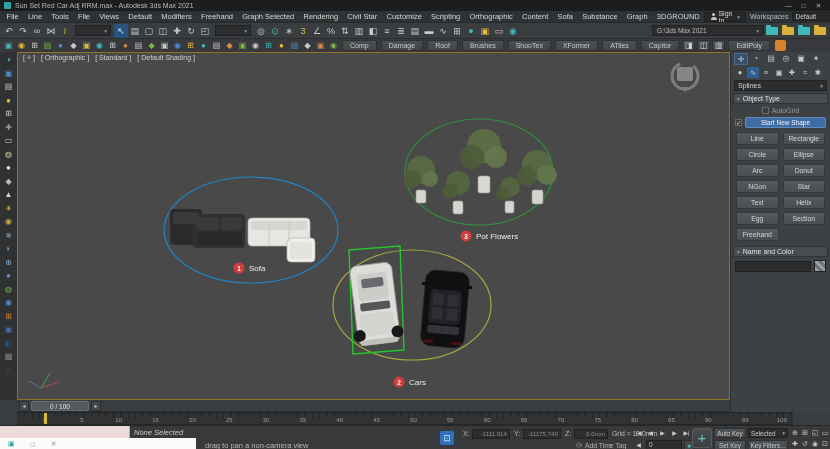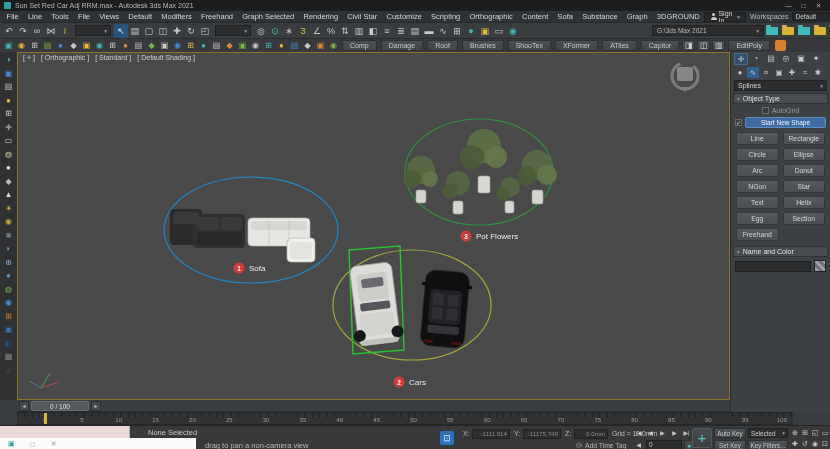--- a/index.html
+++ b/index.html
@@ -103,21 +103,21 @@
   .tick-label{position:absolute;top:4px;transform:translateX(-50%);font-size:6px;color:#9b9b9b;}
   .tb-marker{position:absolute;left:27px;top:0;width:3px;height:13px;background:#d9bb35;}
 
   
   .statusbar{position:absolute;left:0;top:425px;width:830px;height:24px;background:#37393b;
              border-top:1px solid #252729;font-size:7.5px;}
   .statusbar > *{position:absolute;}
   .listener-pink{left:0;top:0;width:130px;height:12px;background:#ecd9d9;border-right:1px solid #b9a8a8;}
   .listener-white{left:0;top:12px;width:196px;height:12px;background:#fbfbfb;display:flex;align-items:center;
                   gap:16px;padding:0 8px;font-size:7px;}
-  .sel-text{left:148px;top:2px;color:#c8c8c8;}
+  .sel-text{left:134px;top:2px;color:#c8c8c8;font-style:italic;}
   .prompt-text{left:205px;top:14.5px;color:#b9b9b9;}
   .iso-btn{left:440px;top:5px;width:14px;height:14px;background:#2f6fbe;color:#dce9f8;border-radius:2px;
            text-align:center;line-height:14px;font-size:9px;}
   .coordlbl{top:3.5px;color:#b5b5b5;font-size:7px;}
   .coordfield{top:3px;height:10px;background:#2b2d2f;border:1px solid #1f2123;color:#8b8b8b;
               font-size:6.2px;line-height:8px;padding:0 2px;text-align:right;}
   .grid-text{left:612px;top:4px;color:#bdbdbd;font-size:6.8px;}
   .addtag{left:576px;top:15px;color:#b5b5b5;font-size:6.8px;display:flex;gap:3px;align-items:center;}
   .playback{left:633px;top:2px;display:flex;gap:1px;}
   .pb-btn{width:11px;height:10px;line-height:10px;text-align:center;font-size:6px;color:#c9c9c9;}

